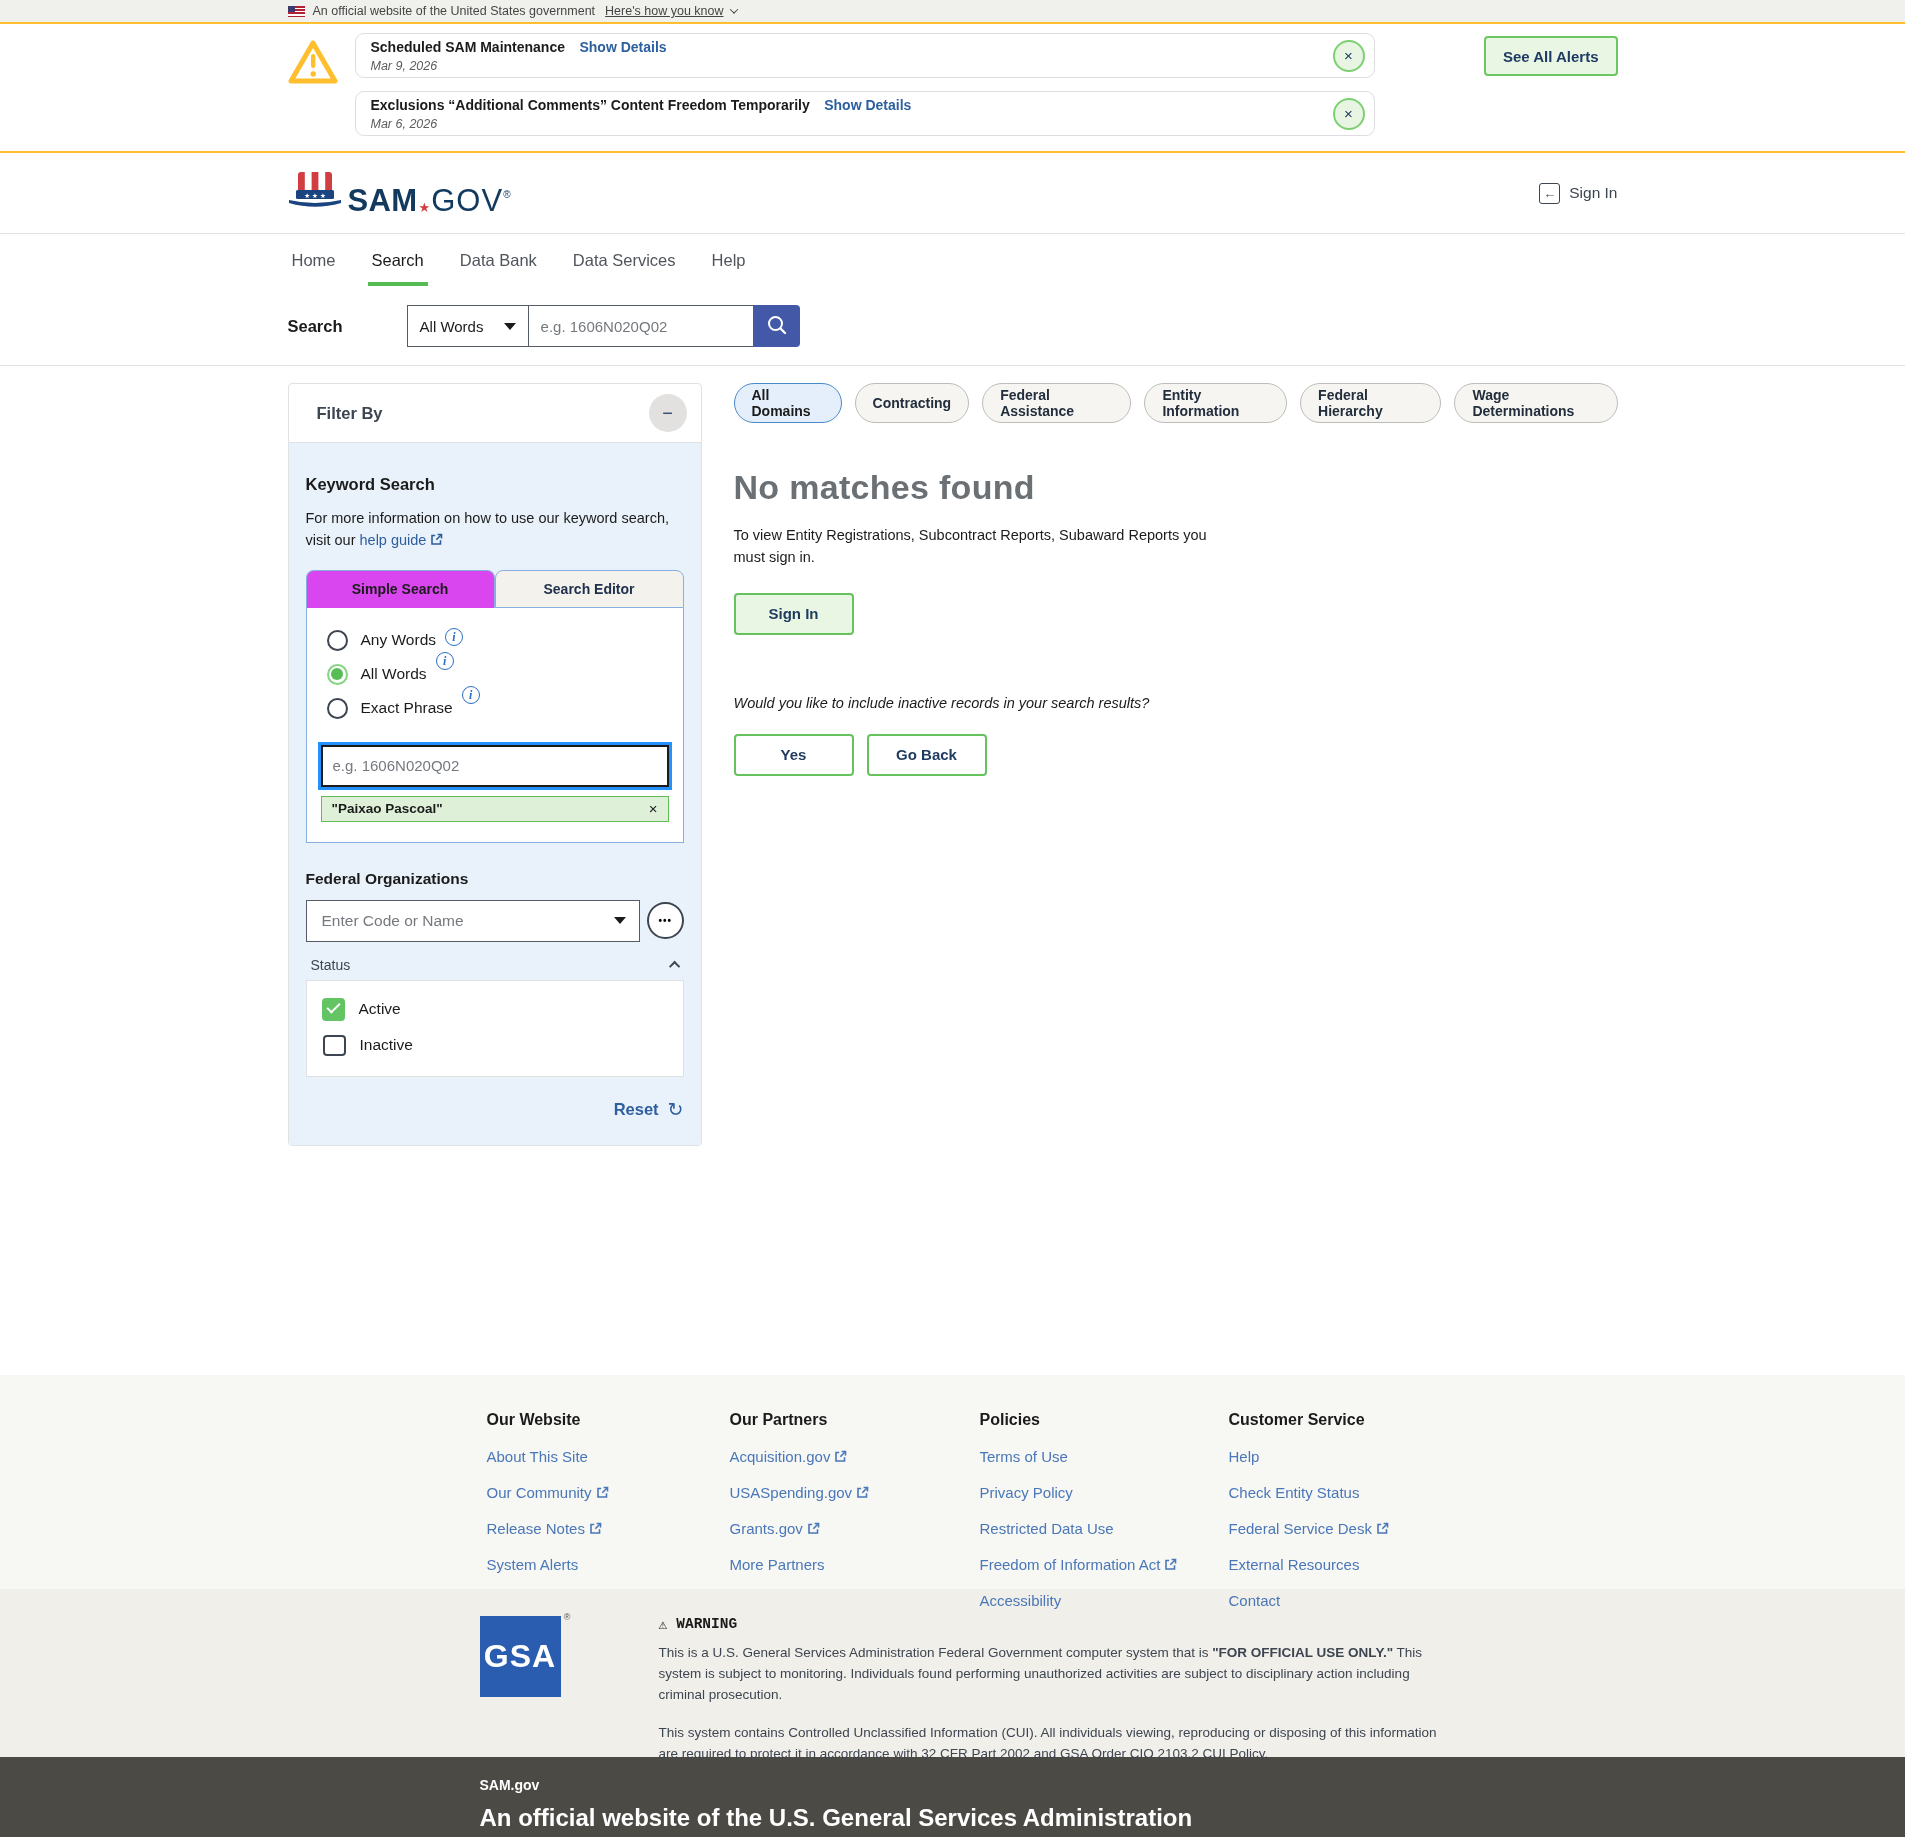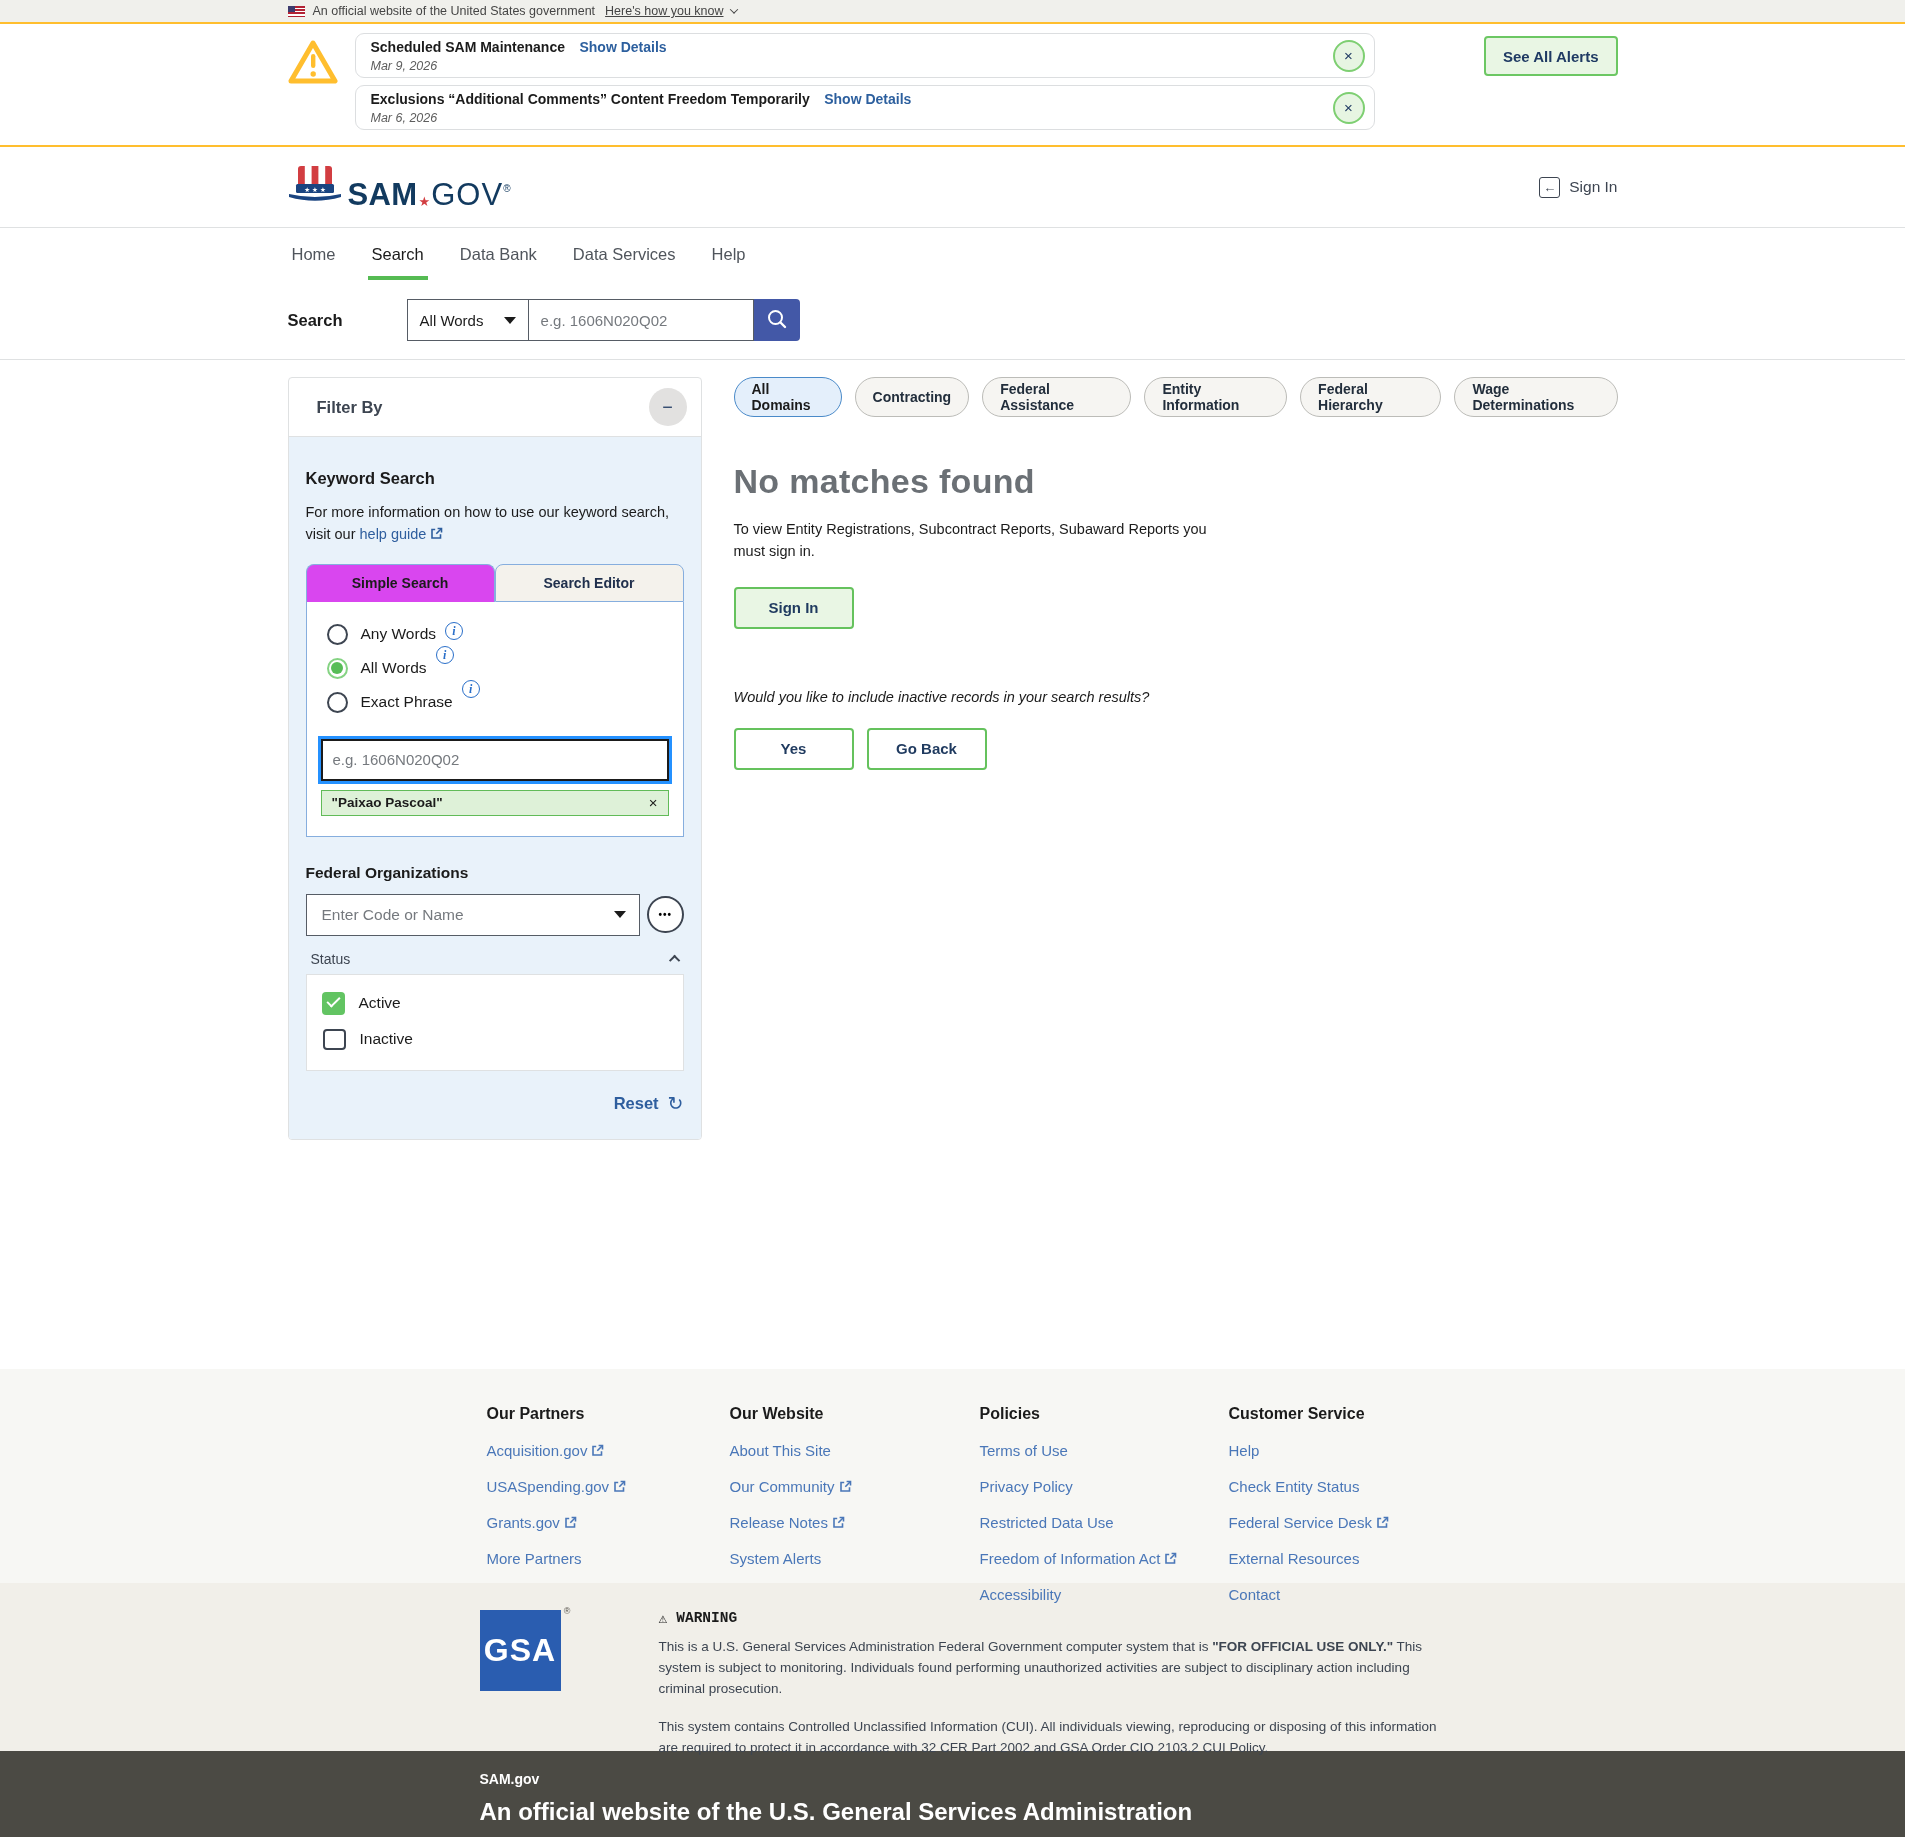--- a/index.html
+++ b/index.html
@@ -17,21 +17,21 @@
     background:repeating-linear-gradient(#b22234 0 1.6px,#fff 1.6px 3.2px); }
   .flag::before { content:""; position:absolute; left:0; top:0; width:7px; height:6.4px; background:#3c3b6e; }
   .gov-link { margin-left:10px; text-decoration:underline; color:#454545; cursor:pointer; display:flex; align-items:center; }
   .chev-down { width:6px; height:6px; border-right:1.5px solid #454545; border-bottom:1.5px solid #454545;
     transform:rotate(45deg) translate(-1px,-1px); margin-left:7px; }
 
   
   .alerts-band { background:#fff; border-top:2px solid #ffbe2e; border-bottom:2px solid #ffbe2e; padding:9px 0 15px; }
   .alerts-row { display:flex; align-items:flex-start; }
   .alert-tri { width:50px; margin-top:6px; flex:0 0 50px; }
-  .alert-cards { width:1020px; margin-left:17px; display:flex; flex-direction:column; gap:7px; }
+  .alert-cards { width:1020px; margin-left:17px; display:flex; flex-direction:column; gap:13px; }
   .alert-card { border:1px solid #dcdee0; border-radius:9px; height:45px; display:flex; align-items:center; padding:0 9px 0 15px; background:#fff; }
   .alert-text { flex:1; line-height:1.3; }
   .alert-title { font-size:14px; font-weight:bold; }
   .alert-details { font-size:14px; font-weight:bold; color:#2c5f9e; margin-left:10px; cursor:pointer; }
   .alert-date { font-size:12.5px; font-style:italic; color:#5d5d5d; }
   .alert-close { width:32px; height:32px; border-radius:50%; background:#e7f5e2; border:2px solid #7ecf72;
     color:#1f3a63; font-size:15px; display:flex; align-items:center; justify-content:center; cursor:pointer; flex:0 0 32px; }
   .see-all-btn { margin-left:auto; margin-top:3px; height:40px; padding:0 17px; background:#e9f6e4;
     border:2px solid #6cc763; border-radius:4px; font-weight:bold; font-size:15px; color:#1f3a63; cursor:pointer; }
 
@@ -373,55 +373,55 @@
       <button class="btn-green btn-white">Yes</button>
       <button class="btn-green btn-white">Go Back</button>
     </div>
   </div>
 </div>
 
 <div class="footer-links">
   <div class="container">
     <div class="cols">
       <div class="fcol">
-        <h4>Our Partners</h4>
-        <ul>
-          <li><a><span>Acquisition.gov</span><svg class="ext-svg" width="13" height="13" viewBox="0 0 13 13">
-                  <path d="M5.2 2.5H2v8.5h8.5V7.3" fill="none" stroke="currentColor" stroke-width="1.6"></path>
-                  <path d="M7.6 1.5h3.9v3.9" fill="none" stroke="currentColor" stroke-width="1.6"></path>
-                  <path d="M11 2L6.3 6.7" stroke="currentColor" stroke-width="1.6"></path>
-                </svg></a></li>
-          <li><a><span>USASpending.gov</span><svg class="ext-svg" width="13" height="13" viewBox="0 0 13 13">
-                  <path d="M5.2 2.5H2v8.5h8.5V7.3" fill="none" stroke="currentColor" stroke-width="1.6"></path>
-                  <path d="M7.6 1.5h3.9v3.9" fill="none" stroke="currentColor" stroke-width="1.6"></path>
-                  <path d="M11 2L6.3 6.7" stroke="currentColor" stroke-width="1.6"></path>
-                </svg></a></li>
-          <li><a><span>Grants.gov</span><svg class="ext-svg" width="13" height="13" viewBox="0 0 13 13">
-                  <path d="M5.2 2.5H2v8.5h8.5V7.3" fill="none" stroke="currentColor" stroke-width="1.6"></path>
-                  <path d="M7.6 1.5h3.9v3.9" fill="none" stroke="currentColor" stroke-width="1.6"></path>
-                  <path d="M11 2L6.3 6.7" stroke="currentColor" stroke-width="1.6"></path>
-                </svg></a></li>
-          <li><a><span>More Partners</span></a></li>
-        </ul>
-      </div>
-      <div class="fcol">
         <h4>Our Website</h4>
         <ul>
           <li><a><span>About This Site</span></a></li>
           <li><a><span>Our Community</span><svg class="ext-svg" width="13" height="13" viewBox="0 0 13 13">
                   <path d="M5.2 2.5H2v8.5h8.5V7.3" fill="none" stroke="currentColor" stroke-width="1.6"></path>
                   <path d="M7.6 1.5h3.9v3.9" fill="none" stroke="currentColor" stroke-width="1.6"></path>
                   <path d="M11 2L6.3 6.7" stroke="currentColor" stroke-width="1.6"></path>
                 </svg></a></li>
           <li><a><span>Release Notes</span><svg class="ext-svg" width="13" height="13" viewBox="0 0 13 13">
                   <path d="M5.2 2.5H2v8.5h8.5V7.3" fill="none" stroke="currentColor" stroke-width="1.6"></path>
                   <path d="M7.6 1.5h3.9v3.9" fill="none" stroke="currentColor" stroke-width="1.6"></path>
                   <path d="M11 2L6.3 6.7" stroke="currentColor" stroke-width="1.6"></path>
                 </svg></a></li>
           <li><a><span>System Alerts</span></a></li>
+        </ul>
+      </div>
+      <div class="fcol">
+        <h4>Our Partners</h4>
+        <ul>
+          <li><a><span>Acquisition.gov</span><svg class="ext-svg" width="13" height="13" viewBox="0 0 13 13">
+                  <path d="M5.2 2.5H2v8.5h8.5V7.3" fill="none" stroke="currentColor" stroke-width="1.6"></path>
+                  <path d="M7.6 1.5h3.9v3.9" fill="none" stroke="currentColor" stroke-width="1.6"></path>
+                  <path d="M11 2L6.3 6.7" stroke="currentColor" stroke-width="1.6"></path>
+                </svg></a></li>
+          <li><a><span>USASpending.gov</span><svg class="ext-svg" width="13" height="13" viewBox="0 0 13 13">
+                  <path d="M5.2 2.5H2v8.5h8.5V7.3" fill="none" stroke="currentColor" stroke-width="1.6"></path>
+                  <path d="M7.6 1.5h3.9v3.9" fill="none" stroke="currentColor" stroke-width="1.6"></path>
+                  <path d="M11 2L6.3 6.7" stroke="currentColor" stroke-width="1.6"></path>
+                </svg></a></li>
+          <li><a><span>Grants.gov</span><svg class="ext-svg" width="13" height="13" viewBox="0 0 13 13">
+                  <path d="M5.2 2.5H2v8.5h8.5V7.3" fill="none" stroke="currentColor" stroke-width="1.6"></path>
+                  <path d="M7.6 1.5h3.9v3.9" fill="none" stroke="currentColor" stroke-width="1.6"></path>
+                  <path d="M11 2L6.3 6.7" stroke="currentColor" stroke-width="1.6"></path>
+                </svg></a></li>
+          <li><a><span>More Partners</span></a></li>
         </ul>
       </div>
       <div class="fcol">
         <h4>Policies</h4>
         <ul>
           <li><a><span>Terms of Use</span></a></li>
           <li><a><span>Privacy Policy</span></a></li>
           <li><a><span>Restricted Data Use</span></a></li>
           <li><a><span>Freedom of Information Act</span><svg class="ext-svg" width="13" height="13" viewBox="0 0 13 13">
                   <path d="M5.2 2.5H2v8.5h8.5V7.3" fill="none" stroke="currentColor" stroke-width="1.6"></path>

